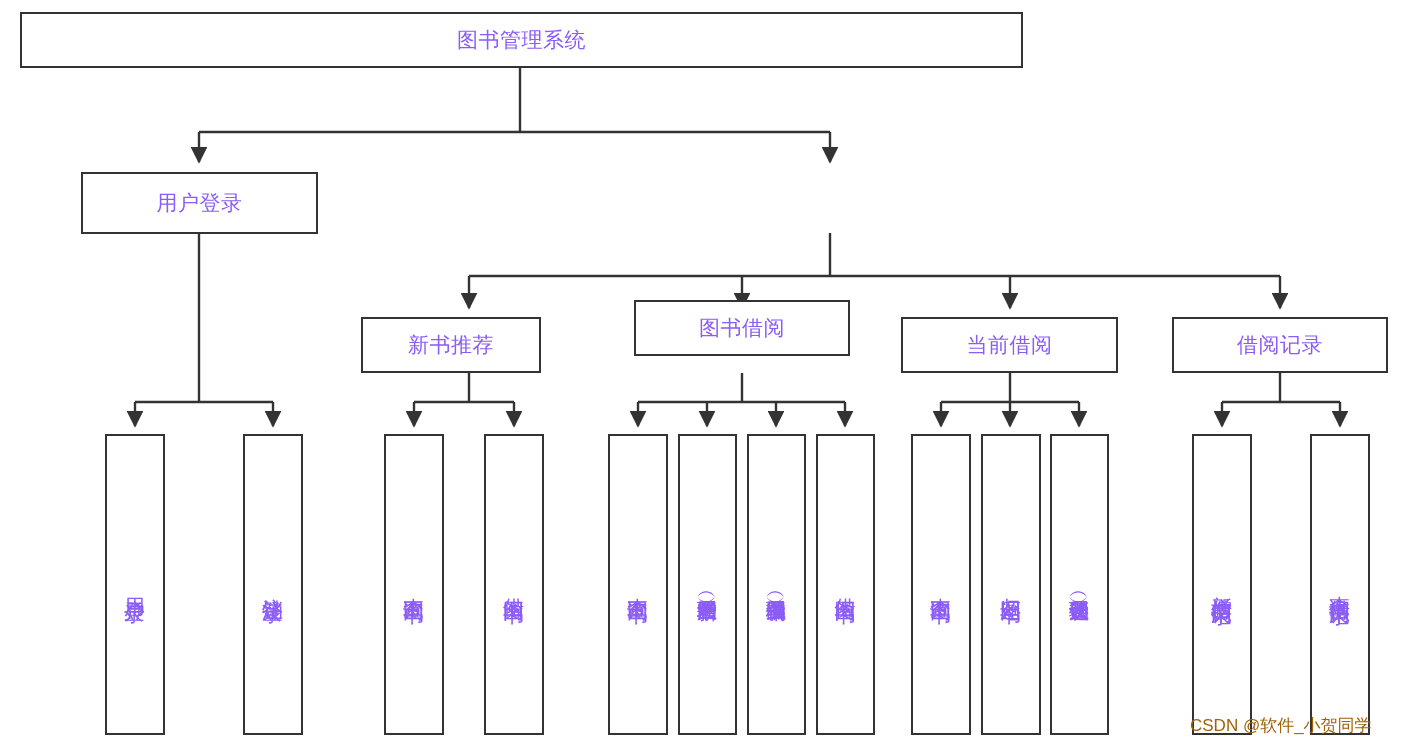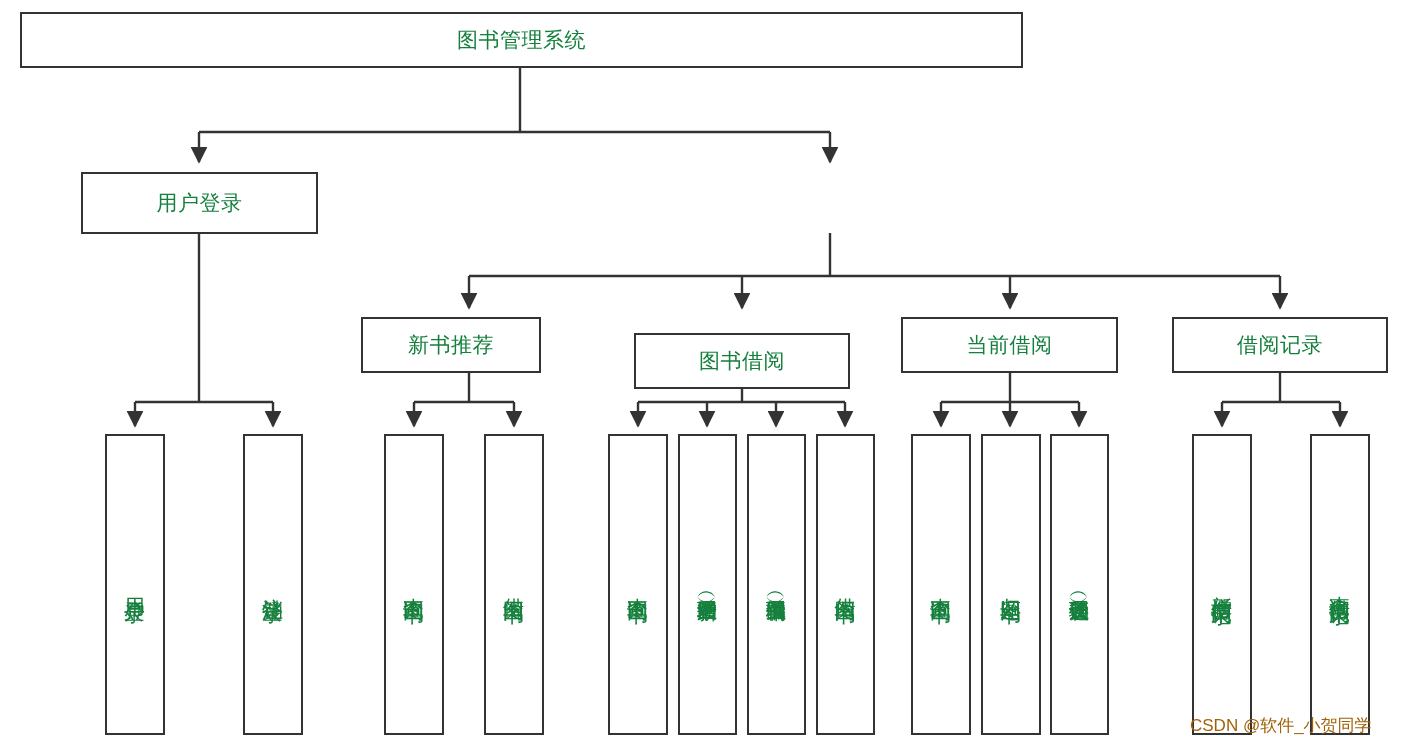--- a/index.html
+++ b/index.html
@@ -31,21 +31,21 @@
     position: absolute;
     box-sizing: border-box;
     border: 2px solid #333333;
     background: #ffffff;
     display: flex;
     align-items: center;
     justify-content: center;
     overflow: hidden;
   }
   .node-label {
-    color: #15803d;
+    color: #8b5cf6;
     text-align: center;
     line-height: 1.18;
     white-space: pre;
   }
   .node.horizontal .node-label {
     font-size: 21px;
     letter-spacing: 0.5px;
   }
   .node.vertical {
     align-items: center;
@@ -133,21 +133,21 @@
     <span class="node-label">图书管理系统</span>
   </div>
 
   <div class="node horizontal" style="left:81px; top:172px; width:237px; height:62px;">
     <span class="node-label">用户登录</span>
   </div>
 
   <div class="node horizontal" style="left:361px; top:317px; width:180px; height:56px;">
     <span class="node-label">新书推荐</span>
   </div>
-  <div class="node horizontal" style="left:634px; top:333px; width:216px; height:56px;">
+  <div class="node horizontal" style="left:634px; top:300px; width:216px; height:56px;">
     <span class="node-label">图书借阅</span>
   </div>
   <div class="node horizontal" style="left:901px; top:317px; width:217px; height:56px;">
     <span class="node-label">当前借阅</span>
   </div>
   <div class="node horizontal" style="left:1172px; top:317px; width:216px; height:56px;">
     <span class="node-label">借阅记录</span>
   </div>
 
   <div class="node vertical" style="left:105px; top:434px; width:60px; height:301px;">

